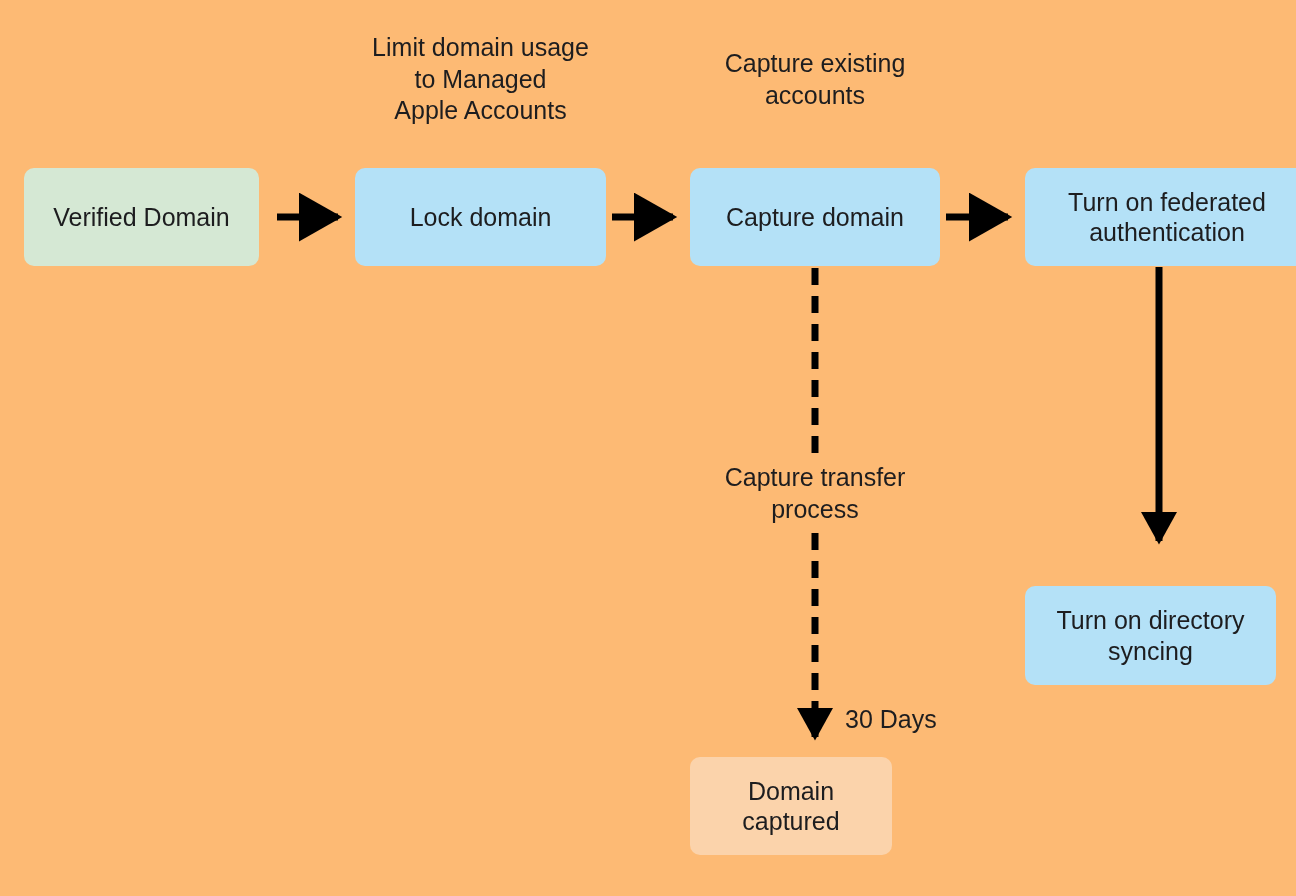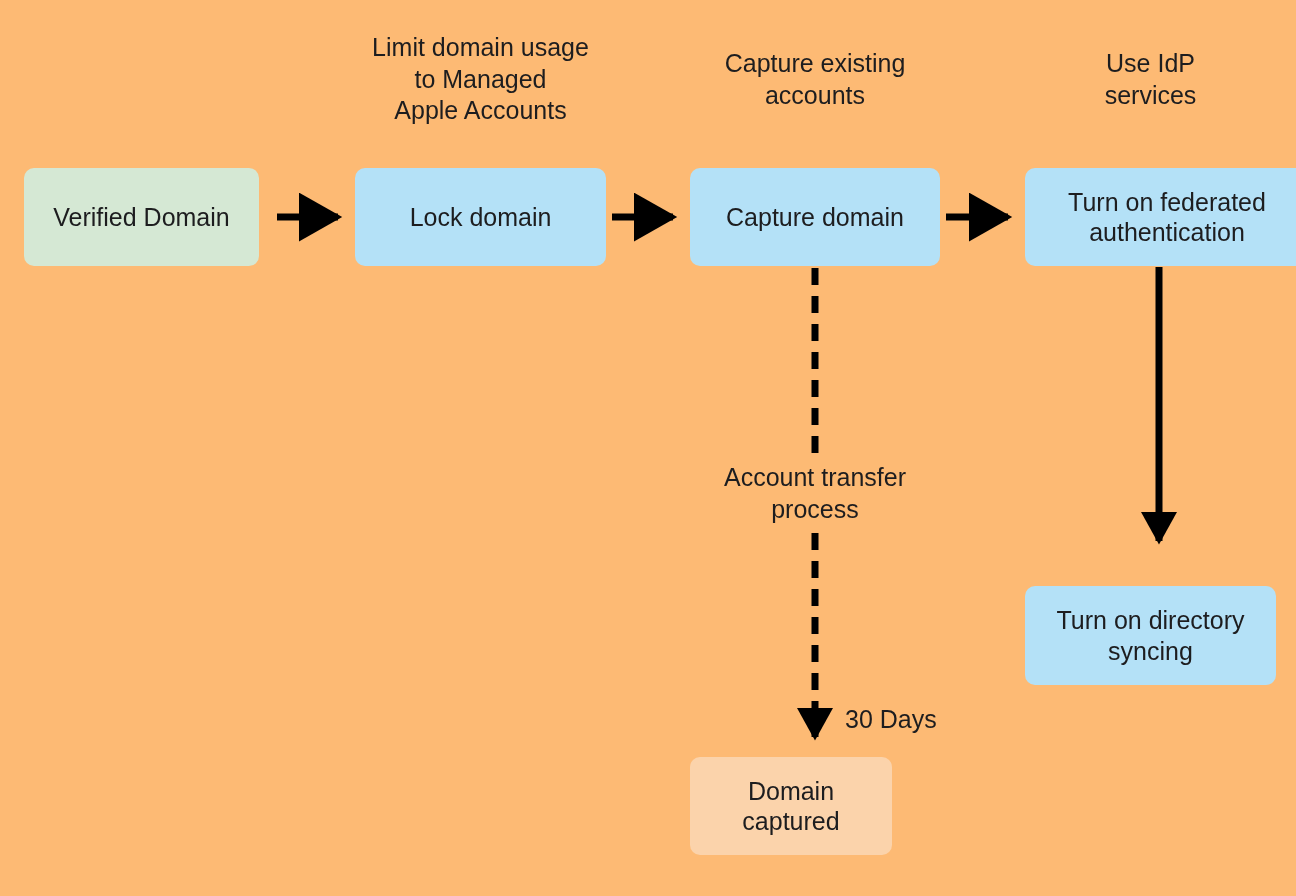--- a/index.html
+++ b/index.html
@@ -92,35 +92,33 @@
     <line x1="815" y1="533" x2="815" y2="737" stroke="#000000" stroke-width="7" stroke-dasharray="17 11" marker-end="url(#arrowhead-thin)"></line>
   </svg>
 
   <div class="caption" style="left:355px; top:32px; width:251px;">Limit domain usage
 to Managed
 Apple Accounts</div>
 
   <div class="caption" style="left:670px; top:48px; width:290px;">Capture existing
 accounts</div>
 
-  <div class="caption" style="left:1025px; top:48px; width:251px;">Use IdP
-services</div>
 
   <div class="node" style="left:24px; top:168px; width:235px; height:98px; background:#d5e8d4;">Verified Domain</div>
 
   <div class="node" style="left:690px; top:168px; width:250px; height:98px; background:#b4e1f7;">Capture domain</div>
 
   <div class="node" style="left:355px; top:168px; width:251px; height:98px; background:#b4e1f7;">Lock domain</div>
 
   <div class="node" style="left:1025px; top:168px; width:284px; height:98px; background:#b4e1f7;">Turn on federated
 authentication</div>
 
   <div class="node" style="left:1025px; top:586px; width:251px; height:99px; background:#b4e1f7;">Turn on directory
 syncing</div>
 
   <div class="node" style="left:690px; top:757px; width:202px; height:98px; background:#fbd3ab;">Domain captured</div>
 
-  <div class="edge-label" style="left:665px; top:462px; width:300px;">Account transfer
+  <div class="edge-label" style="left:665px; top:462px; width:300px;">Capture transfer
 process</div>
 
   <div class="annotation" style="left:845px; top:704px;">30 Days</div>
 
 </div>
 
 </body></html>

